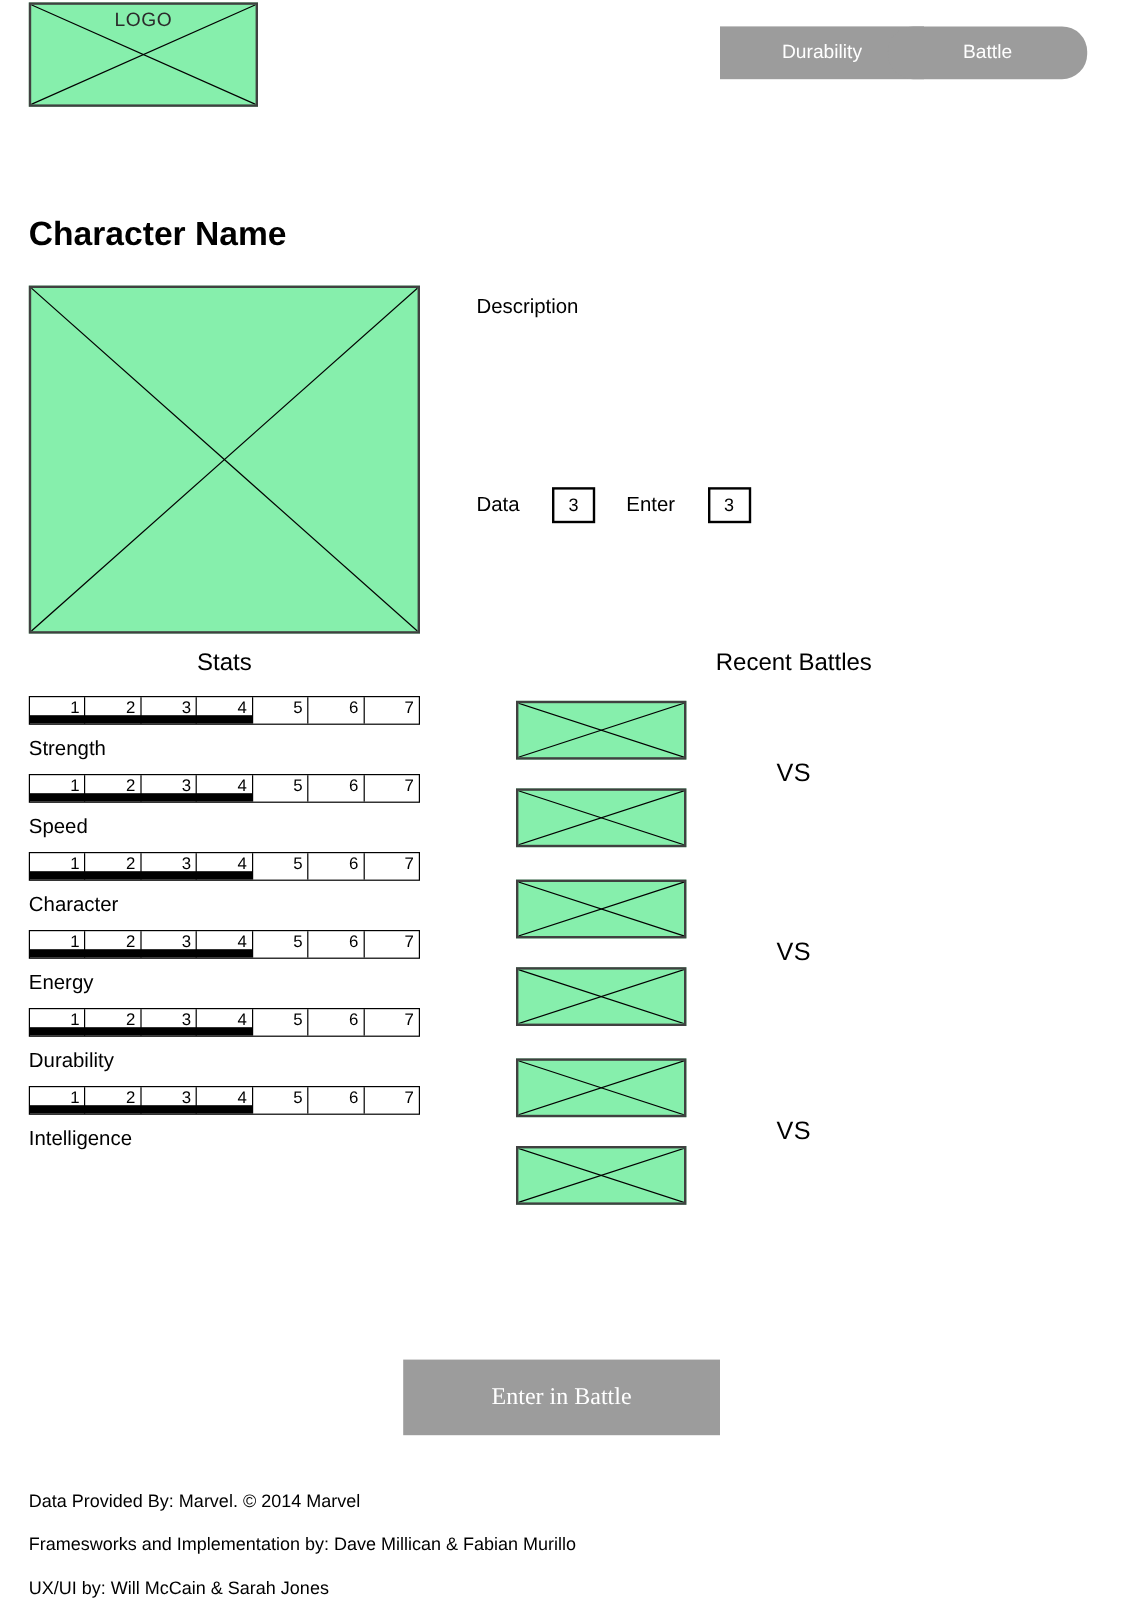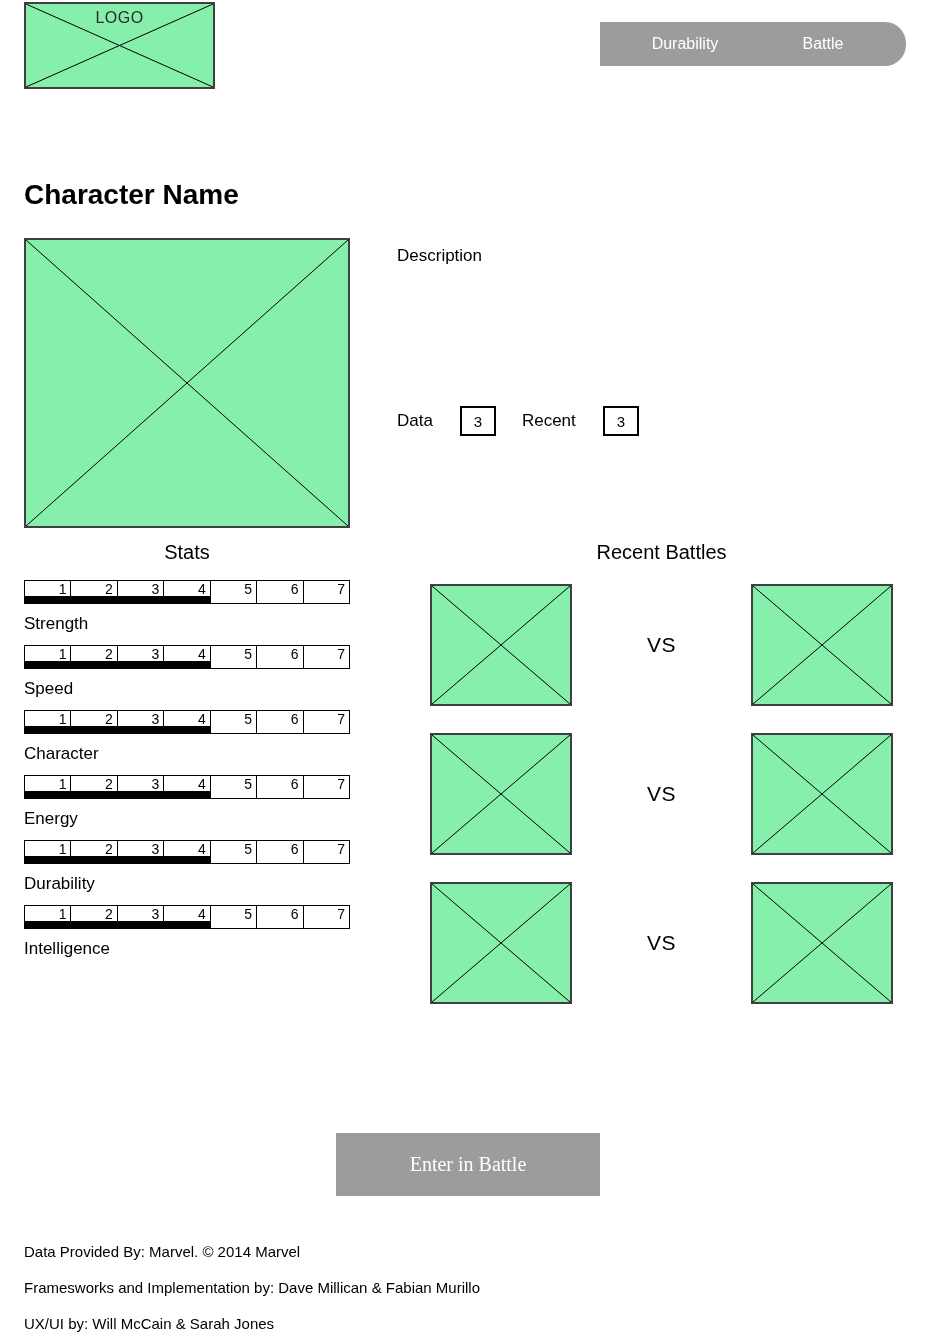--- a/index.html
+++ b/index.html
@@ -35,21 +35,21 @@
     display:flex;background:#fff;}
   .stat-cell{flex:1;border-right:1px solid #000;box-sizing:border-box;
     text-align:right;padding:1px 4px 0 0;font-size:14px;line-height:14px;}
   .stat-cell:last-of-type{border-right:none;}
   .stat-fill{position:absolute;left:0;bottom:0;height:7px;background:#000;}
   .stat-label{font-size:17px;line-height:22px;margin:9px 0 10px 0;}
   
   .battles-title{position:absolute;left:430px;top:541px;width:463px;margin:0;
     text-align:center;font-size:20px;font-weight:normal;}
   .battles{position:absolute;left:430px;top:584px;width:463px;}
-  .battle-row{display:flex;height:122px;margin-bottom:27px;}
+  .battle-row{display:flex;height:122px;margin-bottom:27px;flex-direction:column;}
   .battle-row .ph{width:142px;height:122px;}
   .vs{flex:1;display:flex;align-items:center;justify-content:center;
     font-size:21px;letter-spacing:.5px;}
   
   .enter-battle{position:absolute;left:336px;top:1133px;width:264px;height:63px;
     border:none;background:#9c9c9c;color:#fff;font-size:20px;font-family:Liberation Serif, serif;cursor:pointer;}
   .footer{position:absolute;left:24px;top:1241px;font-size:15px;}
   .footer p{margin:0 0 14px 0;line-height:22px;}
   .footer p:last-child{margin-bottom:0;}
 </style>
@@ -75,21 +75,21 @@
       <line x1="0" y1="0" x2="100" y2="100" vector-effect="non-scaling-stroke"></line>
       <line x1="0" y1="100" x2="100" y2="0" vector-effect="non-scaling-stroke"></line>
     </svg>
   </div>
 
   <div class="description">Description</div>
 
   <div class="record-row">
     <span>Data</span>
     <span class="value-box">3</span>
-    <span class="losses-label">Recent</span>
+    <span class="losses-label">Enter</span>
     <span class="value-box">3</span>
   </div>
 
   <h2 class="stats-title">Stats</h2>
   <div class="stats" id="stats">
       <div class="stat">
         <div class="stat-box">
           <span class="stat-cell">1</span>
           <span class="stat-cell">2</span>
           <span class="stat-cell">3</span>

